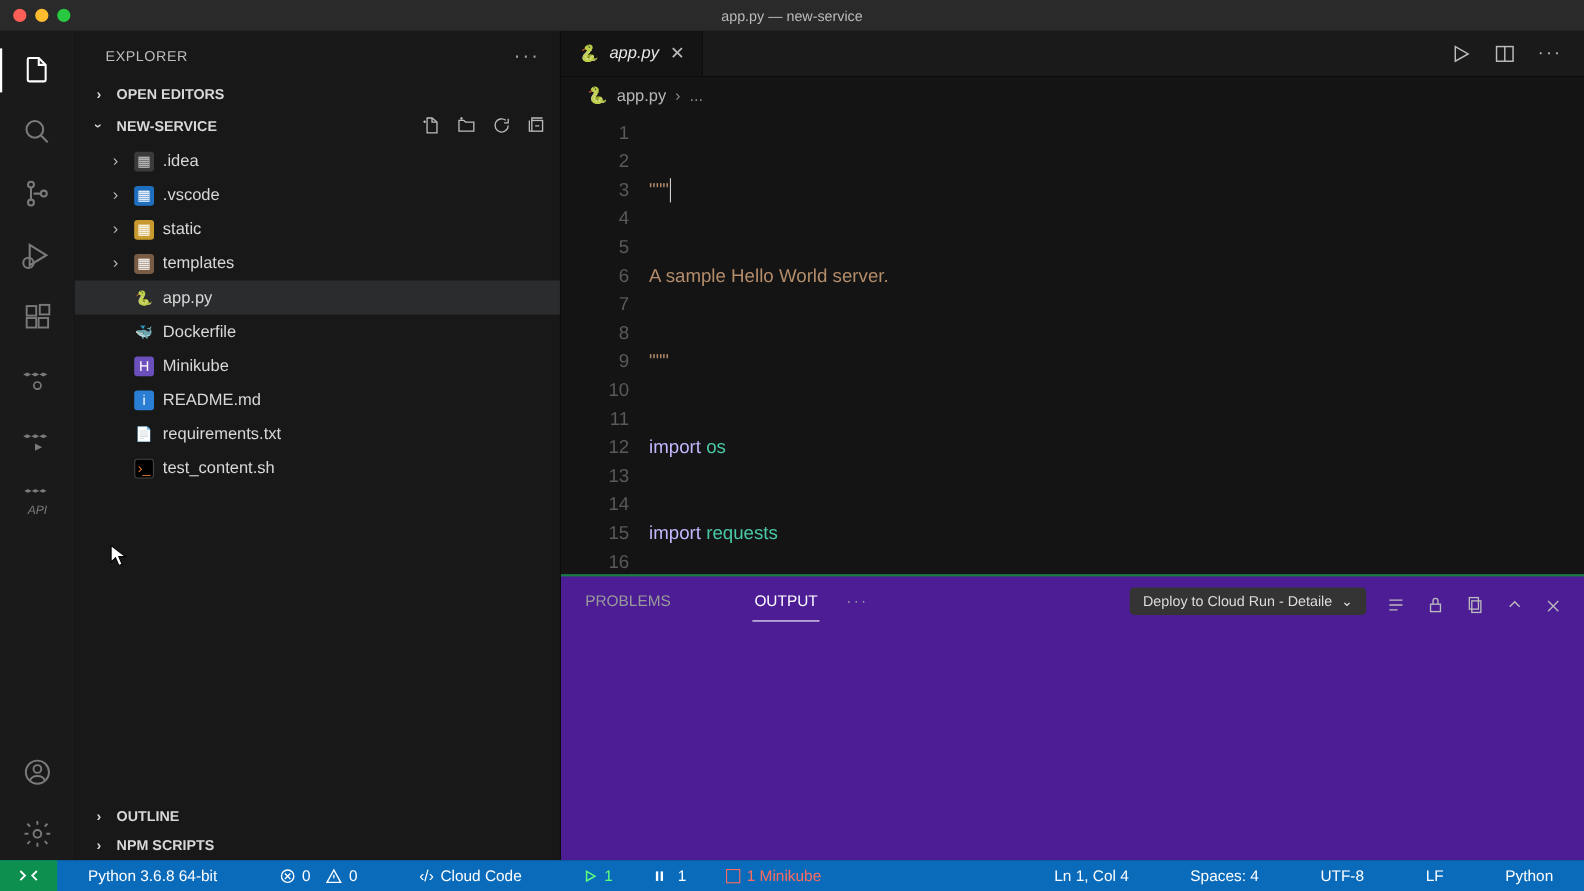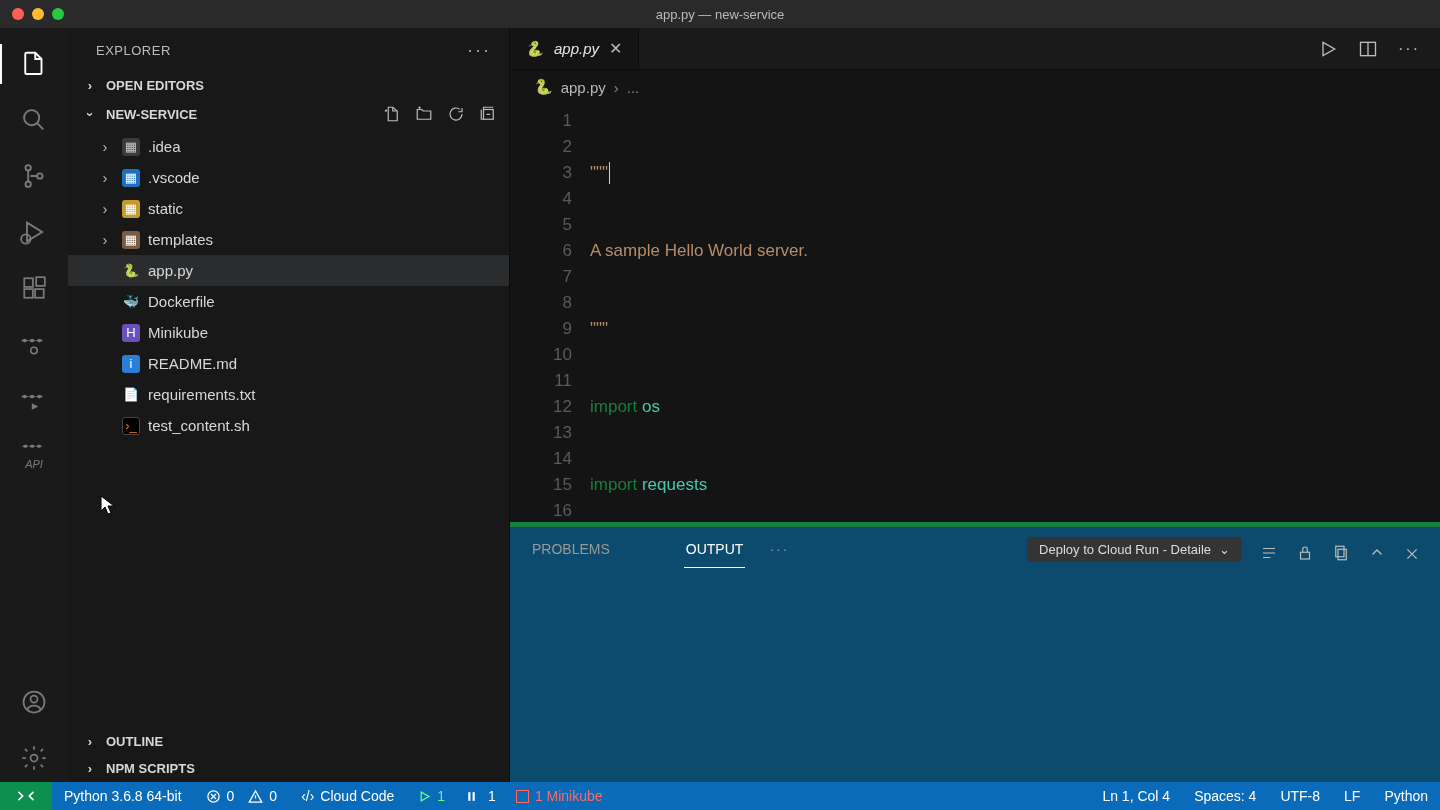--- a/index.html
+++ b/index.html
@@ -44,31 +44,31 @@
 .tab .ticon{width:18px;height:18px;display:flex;align-items:center;justify-content:center;}
 .tab .close{color:#bbb;font-style:normal;font-size:16px;}
 .tabs .right{margin-left:auto;display:flex;align-items:center;gap:20px;padding-right:20px;color:#bcbcbc;}
 .breadcrumb{height:34px;display:flex;align-items:center;gap:8px;padding-left:24px;font-size:15px;color:#b8b8b8;}
 .code { flex:1; display:flex; font-family:Menlo,Consolas,monospace; font-size:17px; line-height:26px; overflow:hidden; padding-top:4px;}
 .gutter{ width:80px; text-align:right; color:#5a5a5a; padding-right:18px;}
 .gutter div{height:26px;}
 .lines{ flex:1; white-space:pre; color:#d4d4d4;}
 .lines .ln{height:26px;display:flex;align-items:center;}
 .cursor{display:inline-block;width:1px;height:22px;background:#d0d0d0;margin-left:1px;vertical-align:middle;}
-.t-str{color:#b48d6b;} .t-kw{color:#15803d;} .t-mod{color:#49c9a8;}
-.panel { height:260px; border-top:5px solid #15803d; background:#0c4a6e; display:flex; flex-direction:column;}
+.t-str{color:#b48d6b;} .t-kw{color:#c4b5fd;} .t-mod{color:#49c9a8;}
+.panel { height:260px; border-top:2px solid #15803d; background:#4c1d95; display:flex; flex-direction:column;}
 .panel-tabs{height:44px;display:flex;align-items:center;gap:24px;padding:0 20px;font-size:14px;color:#9a9a9a;}
 .ptab{padding:10px 2px;cursor:pointer;}
 .ptab.active{color:#fff;border-bottom:1px solid #fff;margin-left:48px;}
 .pdots{letter-spacing:2px;}
 .panel-tabs .pr{margin-left:auto;display:flex;align-items:flex-end;gap:18px;color:#bcbcbc;}
 .pselect{background:#343434;border-radius:4px;padding:5px 12px;font-size:13px;color:#ddd;display:flex;align-items:center;gap:8px;}
 .statusbar{height:28px;background:#0a6bba;display:flex;align-items:center;color:#fff;font-size:14px;}
 .sb-remote{width:52px;height:100%;background:#0d8f4f;display:flex;align-items:center;justify-content:center;}
-.sb-item{padding:0 12px;display:flex;align-items:center;gap:6px;cursor:pointer;height:100%;}
+.sb-item{padding:0 28px;display:flex;align-items:center;gap:6px;cursor:pointer;height:100%;}
 .sb-right{margin-left:auto;display:flex;}
 svg{display:block;}
 .sqr{width:13px;height:13px;border:1.6px solid #fff;display:inline-block;}
 </style>
 </head>
 <body>
 
 <div class="window">
   <div class="titlebar">
     <div class="traffic">

